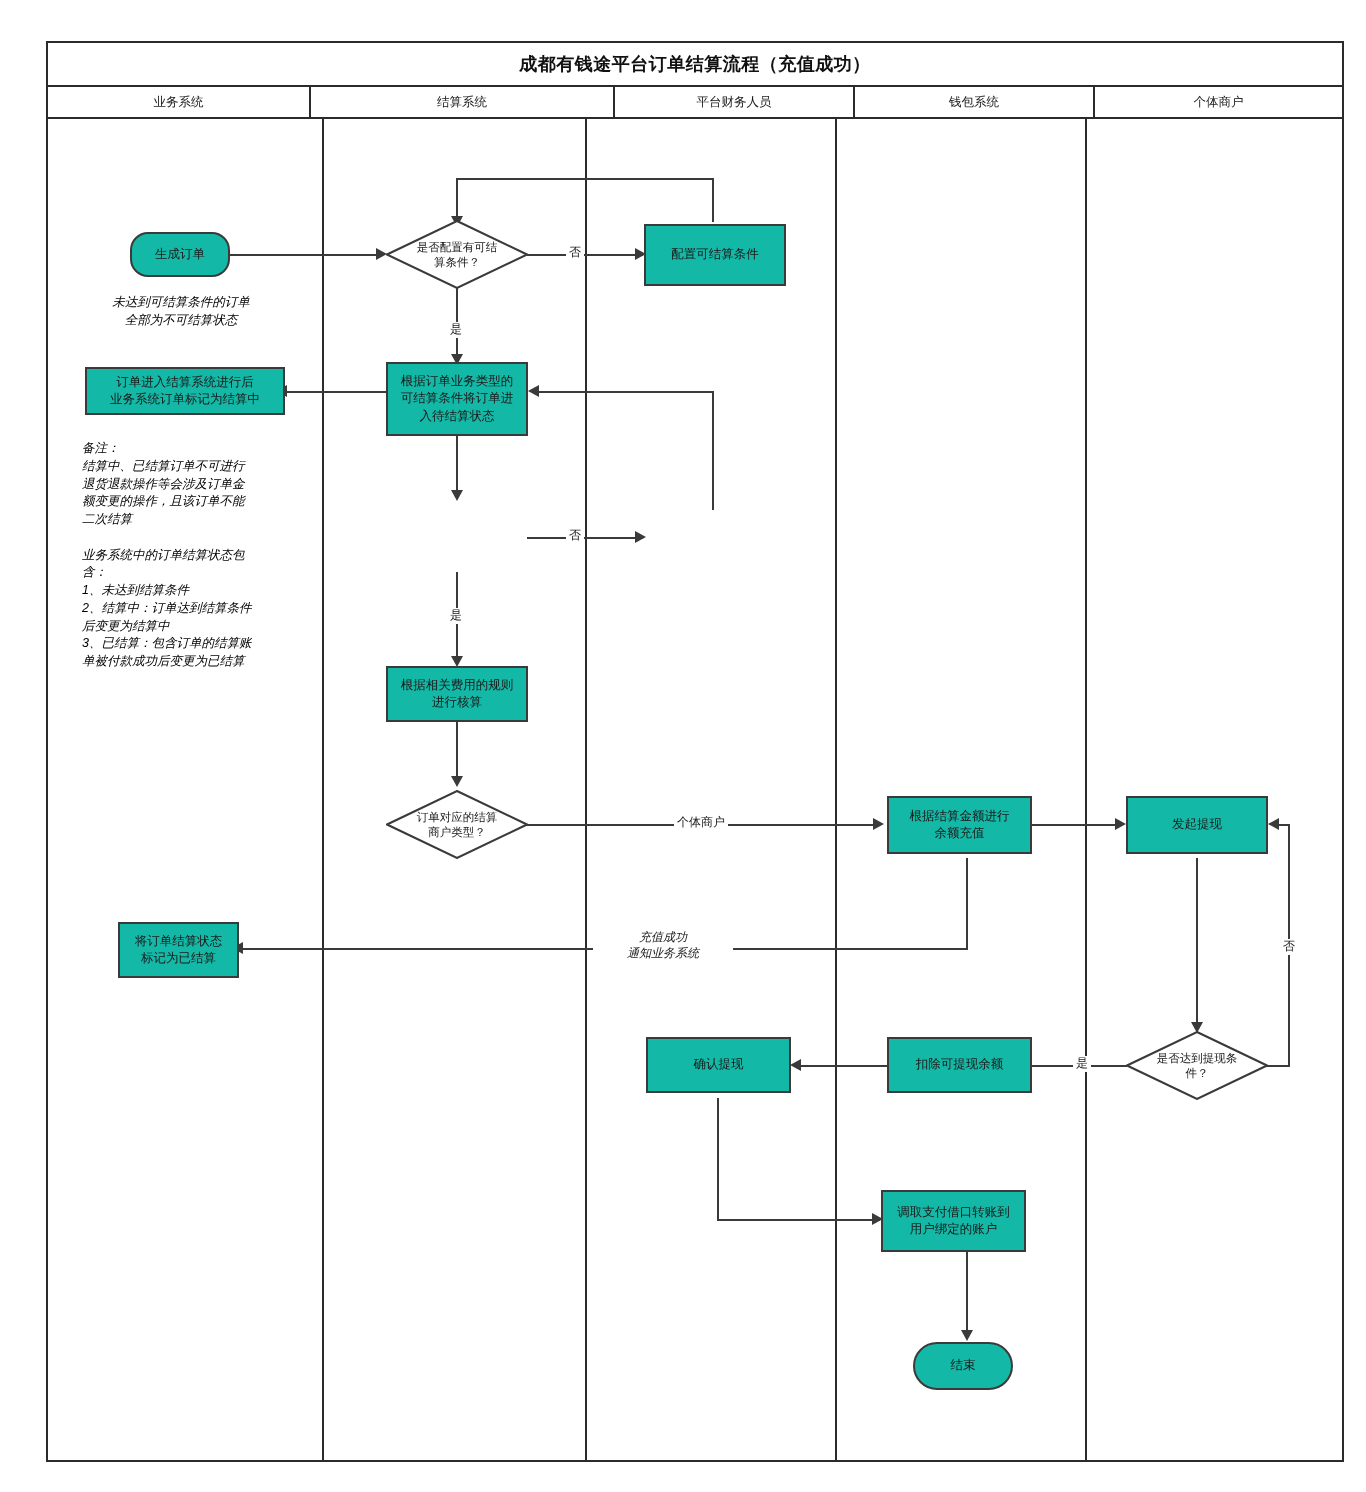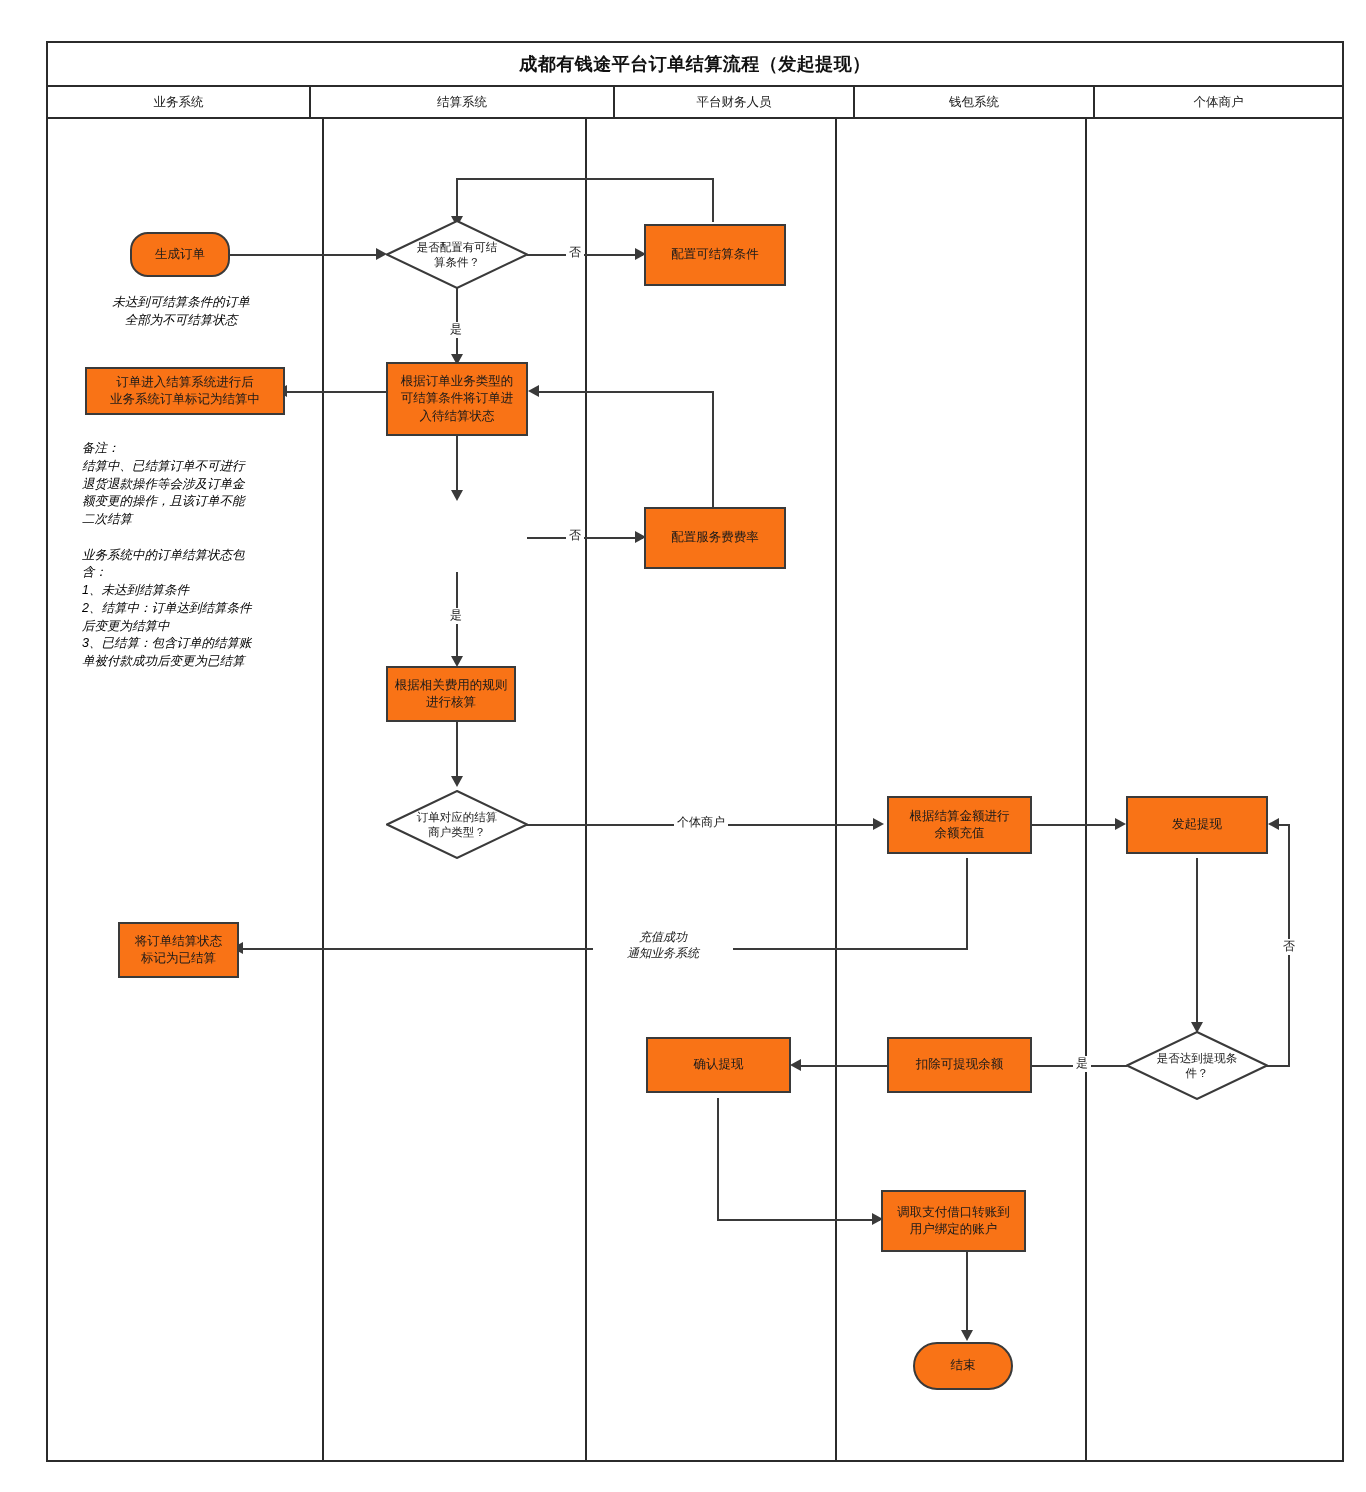--- a/index.html
+++ b/index.html
@@ -57,21 +57,21 @@
     position: absolute;
     top: 76px;
     width: 2px;
     background: #2b2b2b;
     height: 1341px;
   }
 
   
   .node {
     position: absolute;
-    background: #f97316;
+    background: #14b8a6;
     color: #1a1a1a;
     font-size: 12.5px;
     line-height: 1.38;
     text-align: center;
     display: flex;
     align-items: center;
     justify-content: center;
     z-index: 5;
     white-space: pre-line;
   }
@@ -156,21 +156,21 @@
   .note-red.center { text-align: center; }
 </style>
 </head>
 <body>
 
 <div id="page">
 
   <div id="frame">
 
     <div id="title-bar">
-      <span class="title-text">成都有钱途平台订单结算流程（发起提现）</span>
+      <span class="title-text">成都有钱途平台订单结算流程（充值成功）</span>
     </div>
 
     <div id="lane-header">
       <div class="lane-head" style="width:274px">
         <span>业务系统</span>
       </div>
       <div class="lane-head" style="width:316px">
         <span>结算系统</span>
       </div>
       <div class="lane-head" style="width:250px">
@@ -285,25 +285,22 @@
 业务系统订单标记为结算中</span>
   </div>
 
   <div class="node process" style="left:386px; top:362px; width:142px; height:74px;">
     <span>根据订单业务类型的
 可结算条件将订单进
 入待结算状态</span>
   </div>
 
 
-  <div class="node process" style="left:644px; top:507px; width:142px; height:62px;">
-    <span>配置服务费费率</span>
-  </div>
-
-  <div class="node process" style="left:386px; top:666px; width:130px; height:56px;">
+
+  <div class="node process" style="left:386px; top:666px; width:142px; height:56px;">
     <span>根据相关费用的规则
 进行核算</span>
   </div>
 
   <div class="node process" style="left:887px; top:796px; width:145px; height:58px;">
     <span>根据结算金额进行
 余额充值</span>
   </div>
 
   <div class="node decision" style="left:386px; top:790px; width:142px; height:69px;">

